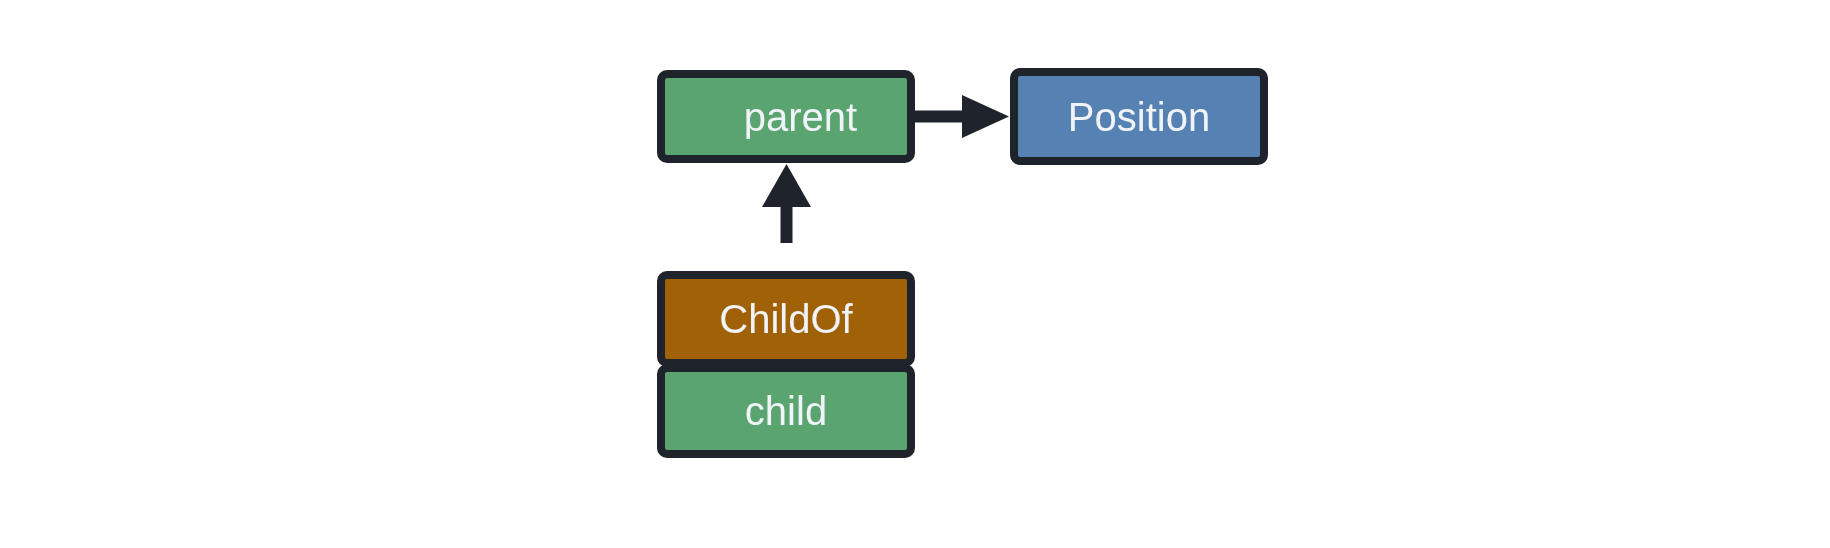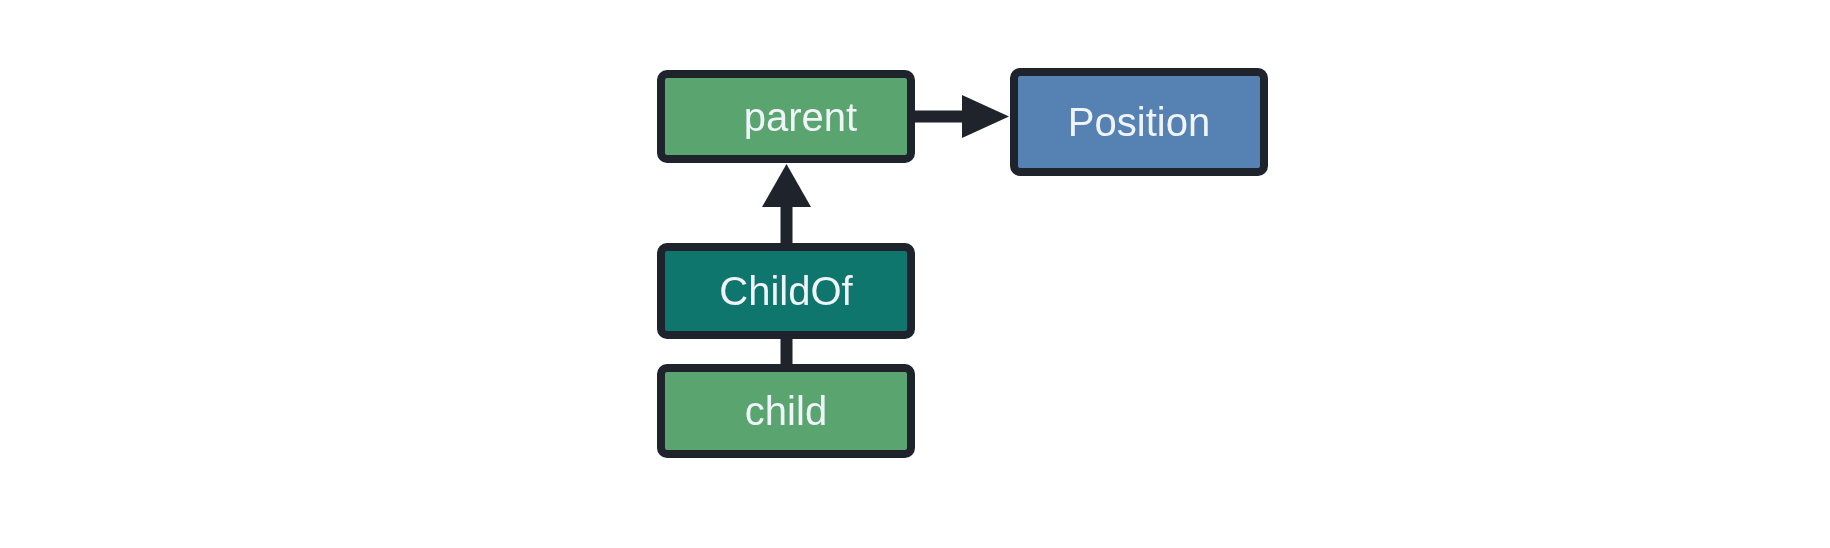--- a/index.html
+++ b/index.html
@@ -42,21 +42,21 @@
     justify-content: center;
   }
   .node-label {
     font-size: 40px;
     font-weight: 400;
     color: var(--label-text, #f0f4f8);
     line-height: 1;
     user-select: none;
   }
   .node-parent   { left: 657px;  top: 70px;  width: 258px; height: 93px; padding-left: 29px; }
-  .node-position { left: 1010px; top: 68px;  width: 258px; height: 108px; }
+  .node-position { left: 1010px; top: 68px;  width: 258px; height: 97px; }
   .node-childof  { left: 657px;  top: 243px; width: 258px; height: 96px; }
   .node-child    { left: 657px;  top: 364px; width: 258px; height: 94px; }
 </style>
 </head>
 <body>
 
 <div class="canvas">
 
   <svg class="edges" viewBox="0 0 1830 548">
     <g>
@@ -73,21 +73,21 @@
   </svg>
 
   <div class="node node-parent" style="background: rgb(90, 164, 112);">
     <span class="node-label">parent</span>
   </div>
 
   <div class="node node-position" style="background: rgb(85, 129, 179);">
     <span class="node-label">Position</span>
   </div>
 
-  <div class="node node-childof" style="background: #0f766e;">
+  <div class="node node-childof" style="background: #a16207; margin-top: 28px;">
     <span class="node-label">ChildOf</span>
   </div>
 
   <div class="node node-child" style="background: rgb(90, 164, 112);">
     <span class="node-label">child</span>
   </div>
 
 </div>
 
 </body></html>

